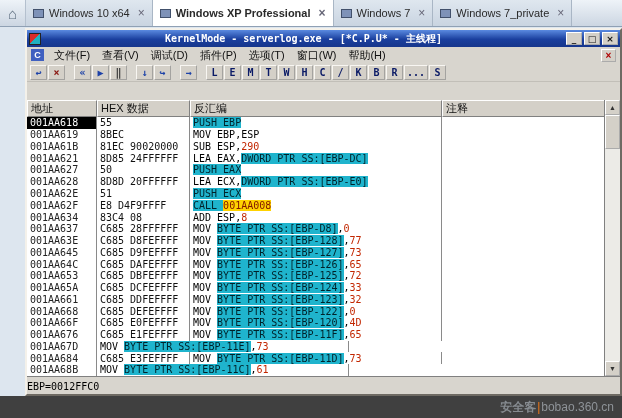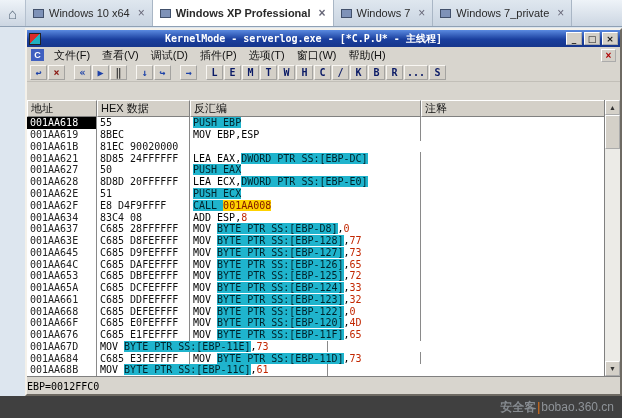--- a/index.html
+++ b/index.html
@@ -58,21 +58,21 @@
   .dhead { height:17px; display:flex; background:#d4d0c8; }
   .hcell { border-top:1px solid #fff; border-left:1px solid #fff;
     border-right:1px solid #808080; border-bottom:1px solid #808080;
     font-size:11px; color:#111; display:flex; align-items:center; padding-left:3px;
     white-space:nowrap; overflow:hidden; }
   .rows { height:259px; display:flex; flex-direction:column; background:#fff; }
   .row { flex:1; display:flex; }
   .cell { display:flex; align-items:center; padding-left:3px;
     border-right:1px solid #8a8a8a; font:10px "DejaVu Sans Mono", monospace;
     white-space:pre; overflow:hidden; }
-  .c0 { width:70px; }  .c1 { width:93px; }  .c2 { width:231px; }  .c3 { flex:1; border-right:none; }
+  .c0 { width:70px; }  .c1 { width:93px; }  .c2 { width:252px; }  .c3 { flex:1; border-right:none; }
   .addr { color:#222; }
   .addr.sel { background:#000; color:#fff; }
   .hex { color:#111; }
   .hl-c { background:var(--hlc,#1fb4cd); color:#00222a; }
   .hl-y { background:var(--hly,#ffd200); color:#801500; }
   .imm  { color:var(--imm,#c22600); }
 
   .sb { position:absolute; right:0; top:0; width:16px; height:276px;
     background:#ecebe7; border-left:1px solid #808080; }
   .sbbtn { position:absolute; left:0; width:15px; height:15px; background:#d4d0c8;
@@ -190,20 +190,21 @@
           </div>
           <div class="row">
             <div class="cell c0 addr">001AA619</div>
             <div class="cell c1 hex">8BEC</div>
             <div class="cell c2 dis"><span>MOV EBP,ESP</span></div>
             <div class="cell c3 com"></div>
           </div>
           <div class="row">
             <div class="cell c0 addr">001AA61B</div>
             <div class="cell c1 hex">81EC 90020000</div>
+            <div class="cell c2 dis"><span>SUB ESP,</span><span class="imm">290</span></div>
             <div class="cell c3 com"></div>
           </div>
           <div class="row">
             <div class="cell c0 addr">001AA621</div>
             <div class="cell c1 hex">8D85 24FFFFFF</div>
             <div class="cell c2 dis"><span>LEA EAX,</span><span class="hl-c">DWORD PTR SS:[EBP-DC]</span></div>
             <div class="cell c3 com"></div>
           </div>
           <div class="row">
             <div class="cell c0 addr">001AA627</div>

